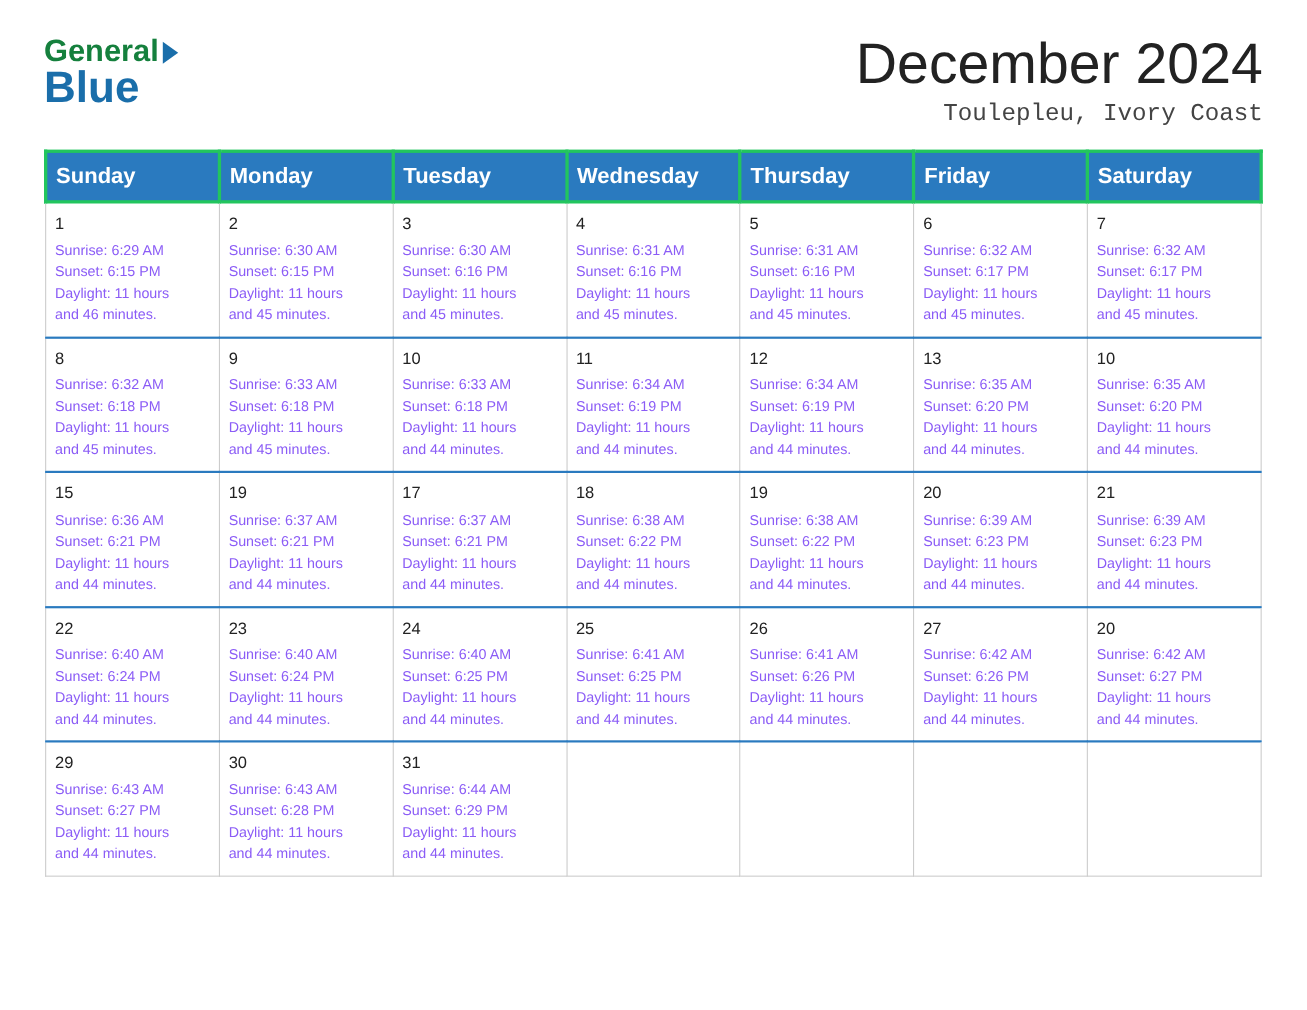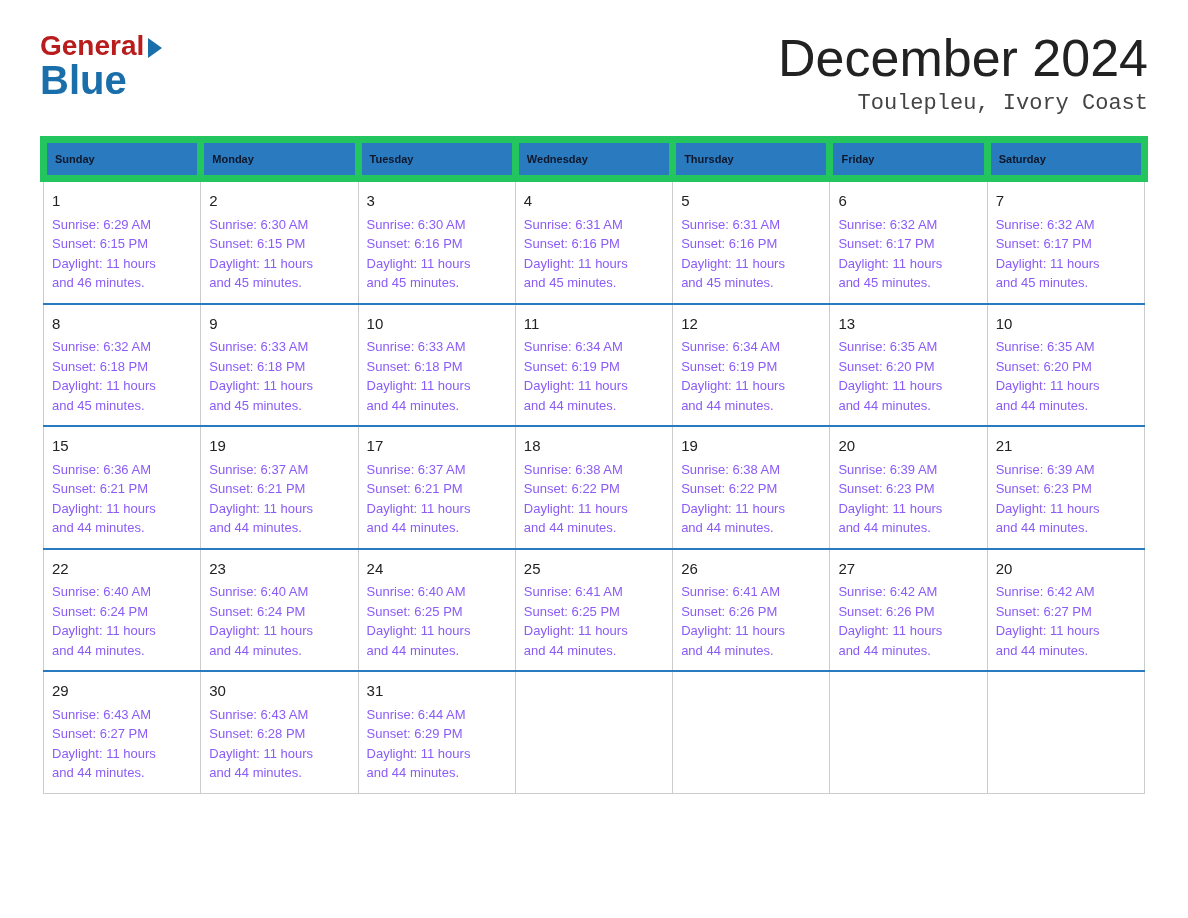--- a/index.html
+++ b/index.html
@@ -22,21 +22,21 @@
       align-items: flex-start;
     }
     .logo-text {
       display: flex;
       align-items: center;
       gap: 0;
     }
     .logo-general {
       font-size: 28px;
       font-weight: bold;
-      color: #b91c1c;
+      color: #15803d;
     }
     .logo-arrow {
       width: 0;
       height: 0;
       border-left: 14px solid #1a6eaa;
       border-top: 10px solid transparent;
       border-bottom: 10px solid transparent;
       margin-left: 4px;
       margin-top: 4px;
     }
@@ -61,26 +61,26 @@
       margin-top: 4px;
       font-family: Liberation Mono, monospace;
     }
     table {
       width: 100%;
       border-collapse: collapse;
       table-layout: fixed;
     }
     thead tr th {
       background-color: #2a7abf;
-      color: #0f172a;
-      font-size: 11px;
+      color: #ffffff;
+      font-size: 20px;
       font-weight: bold;
       padding: 10px 8px;
       text-align: left;
-      border: 7px solid #22c55e;
+      border: 3px solid #22c55e;
     }
     tbody tr td {
       vertical-align: top;
       padding: 8px 8px 10px 8px;
       font-size: 13px;
       color: #222;
       border-left: 1px solid #ccc;
       border-right: 1px solid #ccc;
       border-bottom: 1px solid #ccc;
       line-height: 1.5;

